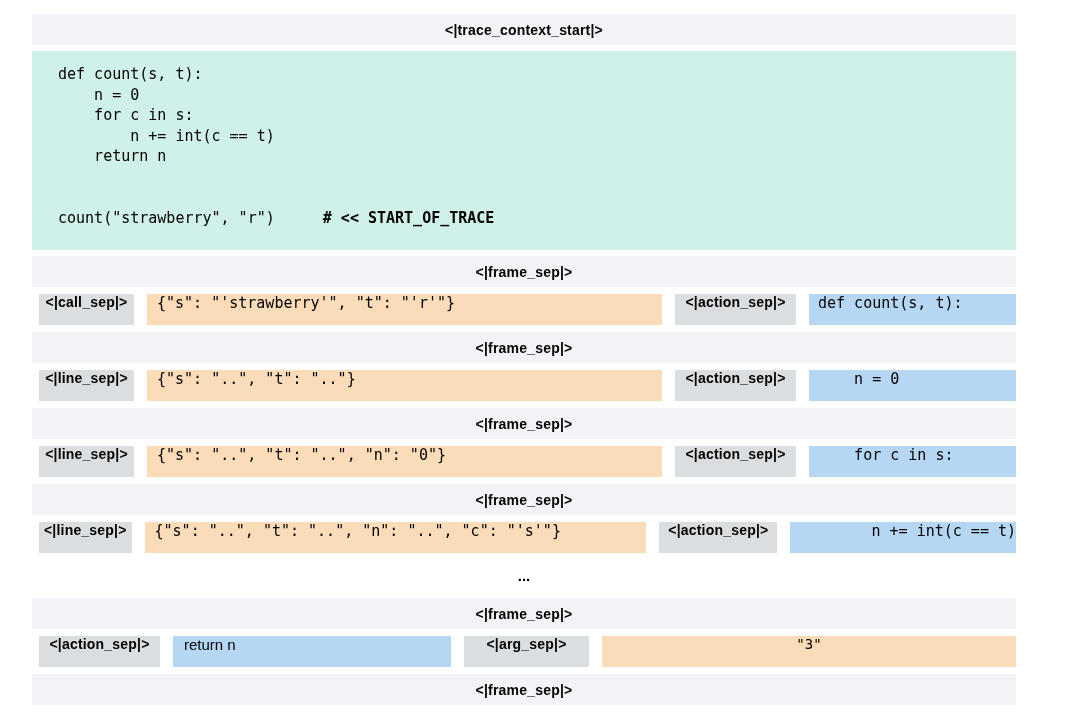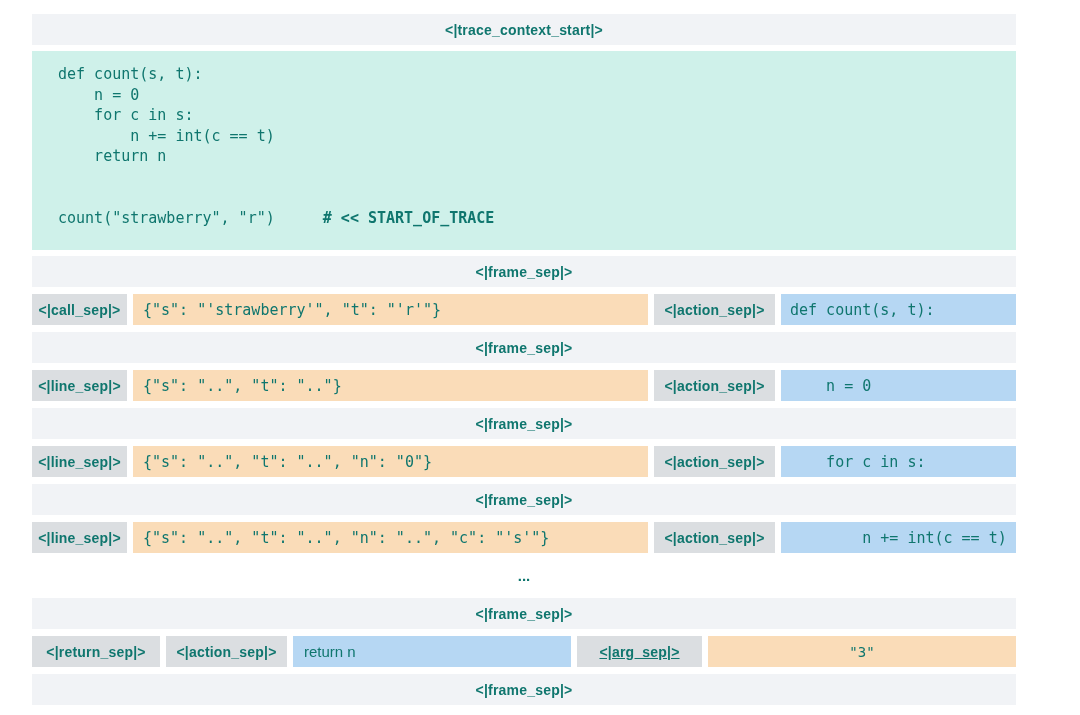--- a/index.html
+++ b/index.html
@@ -1,51 +1,51 @@
 <!DOCTYPE html>
 <html><head>
 <meta charset="utf-8">
 <style>
   html,body{margin:0;padding:0;background:#ffffff;}
   .page{
     width:1048px;height:715px;box-sizing:border-box;
     padding:14px 32px 12px 32px;background:#ffffff;
-    font-family:"Liberation Sans", sans-serif;color:#0f766e;
+    font-family:"Liberation Sans", sans-serif;color:#000000;
   }
   .token-bar{
     height:31px;background:#f1f3f6;display:flex;align-items:center;justify-content:center;
     font-weight:bold;font-size:14px;letter-spacing:0.2px;margin:0;
   }
   .code-block{
     margin:6px 0;background:#cff1ea;height:199px;box-sizing:border-box;
     padding:13px 0 0 26px;overflow:hidden;
     font-family:"DejaVu Sans Mono", monospace;font-size:15px;line-height:20.5px;
     white-space:pre;
   }
   .code-block .bold{font-weight:bold;margin-left:30px;}
   .row{display:flex;gap:6px;height:31px;margin:7px 0;}
-  .cell{display:flex;align-items:center;box-sizing:border-box;height:31px;}
+  .cell{display:flex;box-sizing:border-box;height:31px;margin-left:7px;}
   .tok{
     background:#dbdee1;justify-content:center;font-weight:bold;font-size:14px;letter-spacing:0.2px;
   }
   .state{
     background:#fadcb8;font-family:"DejaVu Sans Mono", monospace;font-size:15px;
     padding-left:10px;white-space:pre;
   }
   .action{
     background:#b6d7f3;font-family:"DejaVu Sans Mono", monospace;font-size:15px;
     padding-left:9px;white-space:pre;
   }
   .w-sep{width:95px;}
   .w-state{width:515px;}
   .w-asep{width:121px;}
   .grow{flex:1;}
   .w-retsep{width:128px;}
   .w-retblue{width:278px;}
-  .w-argsep{width:125px;text-decoration:underline;}
+  .w-argsep{width:125px;}
   .ret-action{
     background:#b6d7f3;font-family:"Liberation Sans", sans-serif;font-size:15px;
     padding-left:11px;white-space:pre;
   }
   .ret-value{
     background:#fadcb8;justify-content:center;
     font-family:"DejaVu Sans Mono", monospace;font-size:14px;white-space:pre;
   }
   .ellipsis-row{
     height:31px;margin:7px 0;display:flex;align-items:center;justify-content:center;
@@ -132,23 +132,20 @@
 
   <div class="ellipsis-row">
       <span>...</span>
     </div>
 
   <div class="token-bar">
       <span>&lt;|frame_sep|&gt;</span>
     </div>
 
   <div class="row">
-    <div class="cell tok w-retsep">
-        <span>&lt;|return_sep|&gt;</span>
-      </div>
     <div class="cell tok w-asep">
         <span>&lt;|action_sep|&gt;</span>
       </div>
     <div class="cell ret-action w-retblue"><span>return n</span></div>
     <div class="cell tok w-argsep">
         <span>&lt;|arg_sep|&gt;</span>
       </div>
     <div class="cell ret-value grow"><span>"3"</span></div>
   </div>
 

